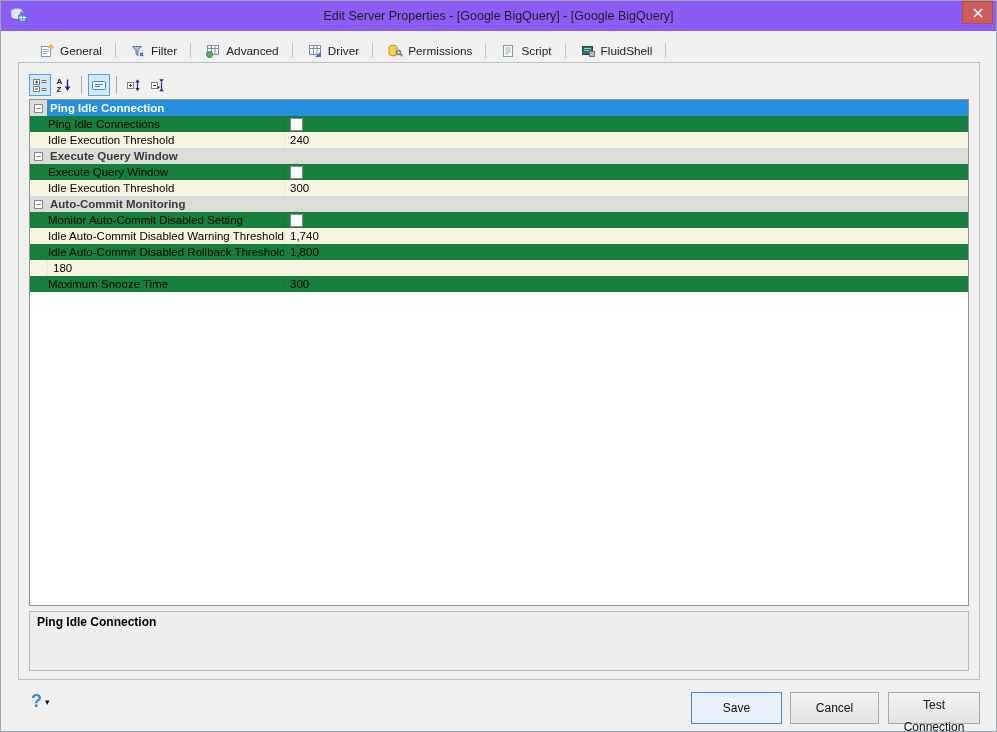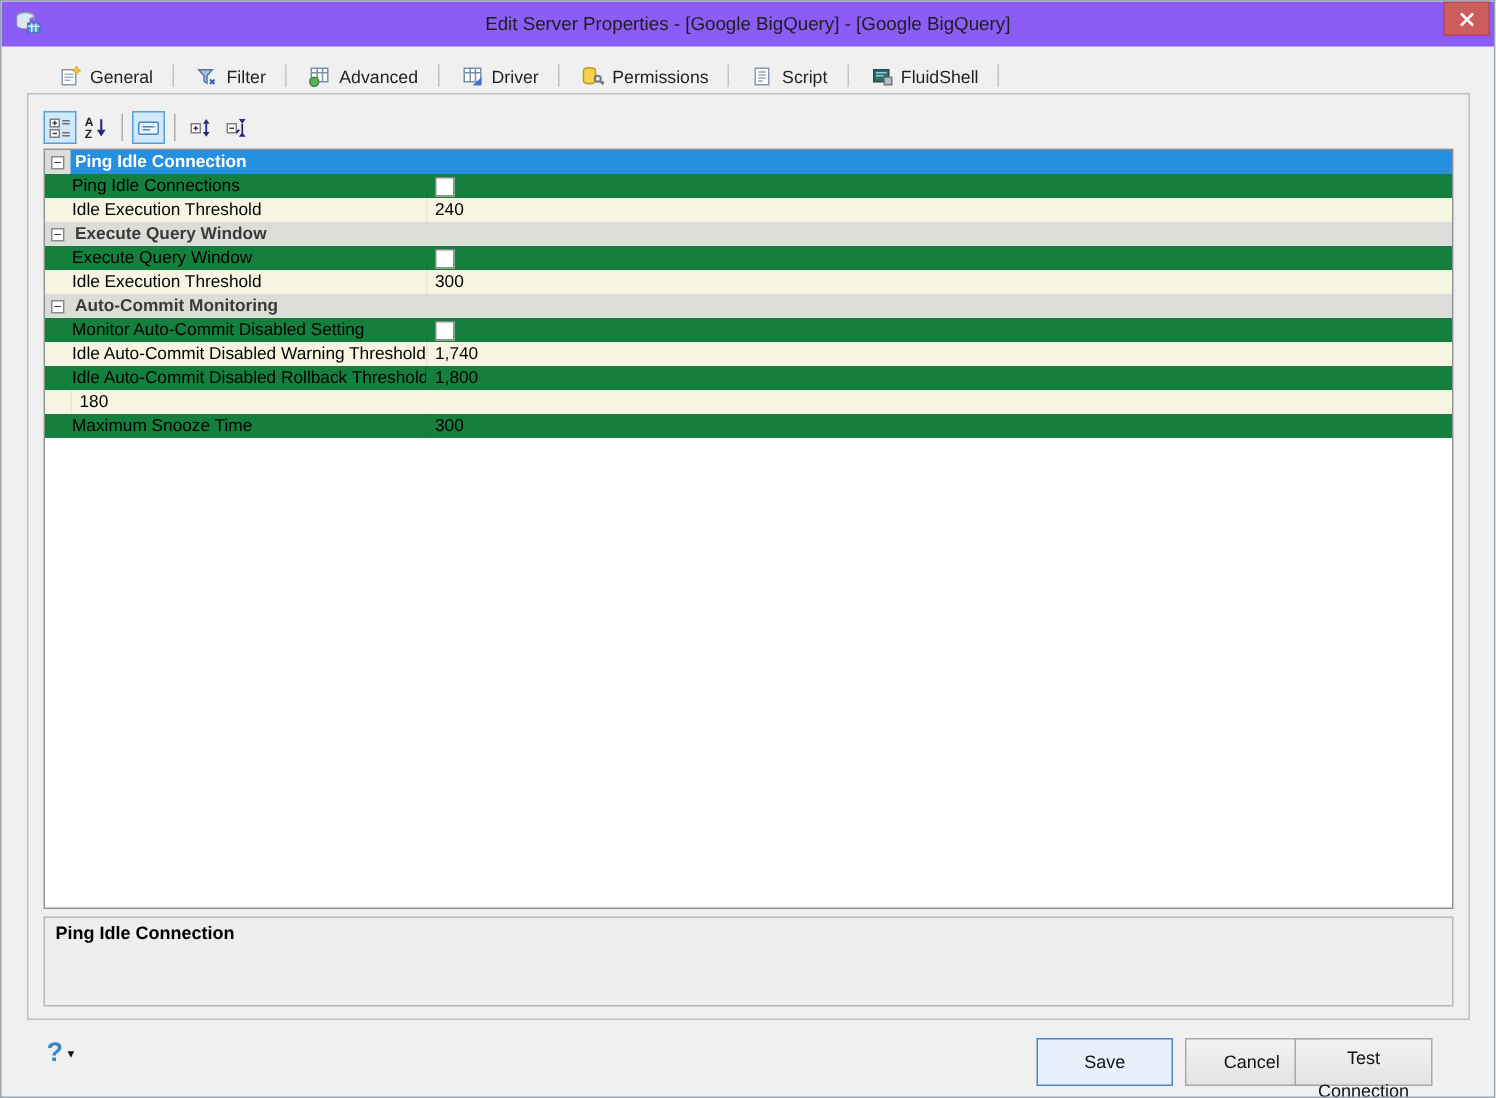--- a/index.html
+++ b/index.html
@@ -47,21 +47,21 @@
   .desc-title{font-size:12px;font-weight:bold;color:#000;}
 
   
   .help{position:absolute;left:30px;top:690px;display:flex;align-items:flex-start;gap:3px;cursor:default;}
   .help-q{font-size:18px;font-weight:bold;color:#3287c6;line-height:20px;}
   .help-caret{font-size:9px;color:#111;margin-top:6px;}
   .btn{position:absolute;top:691px;height:32px;font-family:"Liberation Sans",sans-serif;font-size:12px;color:#111;background:linear-gradient(#f3f3f3,#e3e3e3);border:1px solid #a9a9a9;text-align:center;line-height:22px;}
   .btn.default{background:#e7f1fb;border:1px solid #4788c8;}
   .btn-save{left:690px;width:91px;}
   .btn-cancel{left:789px;width:89px;}
-  .btn-test{left:862px;width:92px;}
+  .btn-test{left:887px;width:92px;}
 </style>
 </head>
 <body>
 
 <div class="dialog">
 
   <div class="titlebar">
     <span class="app-icon">
       <svg width="20" height="20" viewBox="0 0 20 20">
         <ellipse cx="8" cy="4.6" rx="5.5" ry="2.2" fill="#dce8f2" stroke="#8aa0b4"></ellipse>

